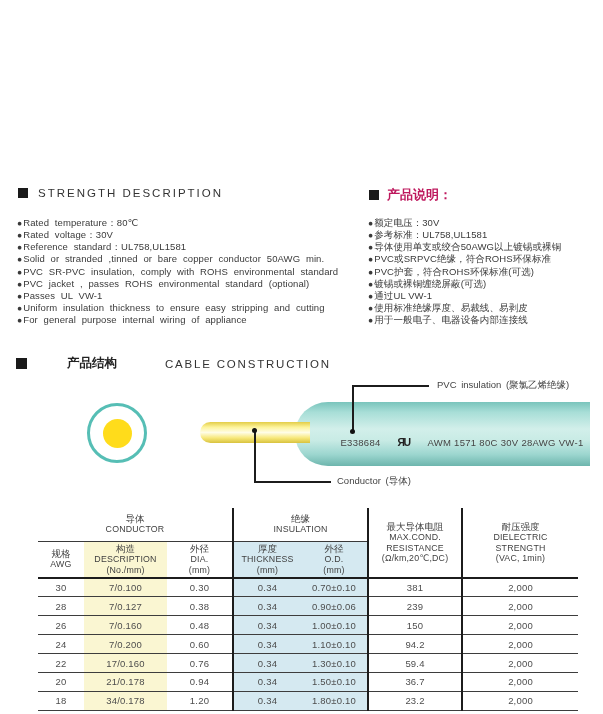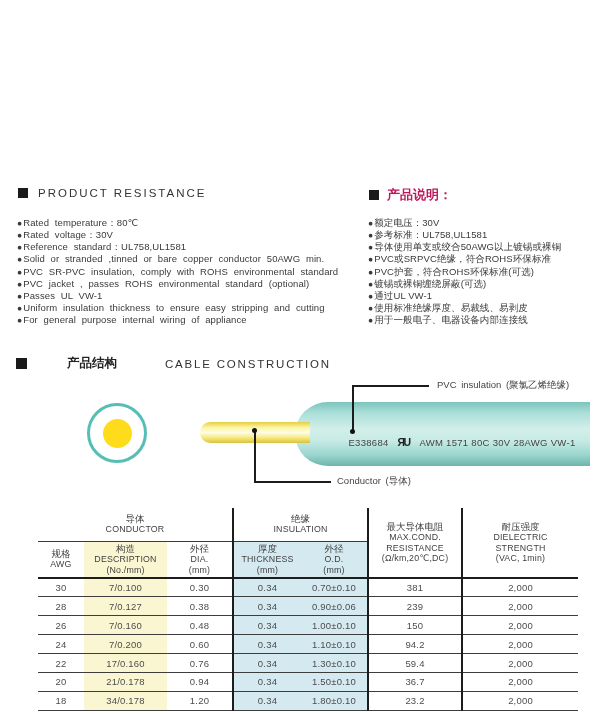--- a/index.html
+++ b/index.html
@@ -29,21 +29,21 @@
     display:flex;align-items:center;justify-content:center;
   }
   .core{width:29px;height:29px;border-radius:50%;background:var(--conductor_yellow,#ffdc1b);}
   .jacket{
     position:absolute;left:295px;top:402px;width:295px;height:64px;z-index:2;
     border-radius:33px 0 0 33px / 32px 0 0 32px;
     background:linear-gradient(to bottom,#79c4bc 0%,#a8ded7 16%,#d2efea 42%,#c8ebe5 60%,#9cd6cf 82%,#6db5ad 100%);
   }
   .jacket-print{
     position:absolute;left:44px;right:5px;top:0;bottom:0;
-    display:flex;align-items:center;justify-content:center;gap:8px;
+    display:flex;align-items:center;justify-content:center;gap:16px;
     font-size:9.5px;color:#454545;letter-spacing:0.3px;white-space:nowrap;margin-top:16px;
   }
   .ul-mark{font-weight:700;font-size:10.5px;color:#222;}
   .ul-mark .ulr{display:inline-block;transform:scaleX(-1);margin-right:-1px;}
   .rod{
     position:absolute;left:200px;top:422px;width:110px;height:21px;z-index:3;
     border-radius:10.5px 0 0 10.5px / 50% 0 0 50%;
     background:linear-gradient(to bottom,#e3cd47 0%,#fdf49c 25%,#fffde6 50%,#f7e87a 76%,#d8c23e 100%);
   }
   .leader{position:absolute;background:#1c1c1c;z-index:4;}
@@ -67,21 +67,21 @@
   .bg-b{background:var(--insulation_blue,#d5e9f1);}
   tbody td{border-bottom:1.5px solid #3d3d3d;font-size:9.5px;color:#4d4d4d;letter-spacing:0.2px;}
 </style>
 </head>
 <body>
 
 <div class="page">
 
   <div class="sec-head" style="left:18px;top:187px;">
     <span class="sq"></span>
-    <span class="title-en">PRODUCT RESISTANCE</span>
+    <span class="title-en">STRENGTH DESCRIPTION</span>
   </div>
   <ul class="blist en" id="list-en" style="left:17px;top:217px;width:348px;">
       <li>Rated temperature：80℃</li>
       <li>Rated voltage：30V</li>
       <li>Reference standard：UL758,UL1581</li>
       <li>Solid or stranded ,tinned or bare copper conductor 50AWG min.</li>
       <li>PVC SR-PVC insulation, comply with ROHS environmental standard</li>
       <li>PVC jacket , passes ROHS environmental standard (optional)</li>
       <li>Passes UL VW-1</li>
       <li>Uniform insulation thickness to ensure easy stripping and cutting</li>

